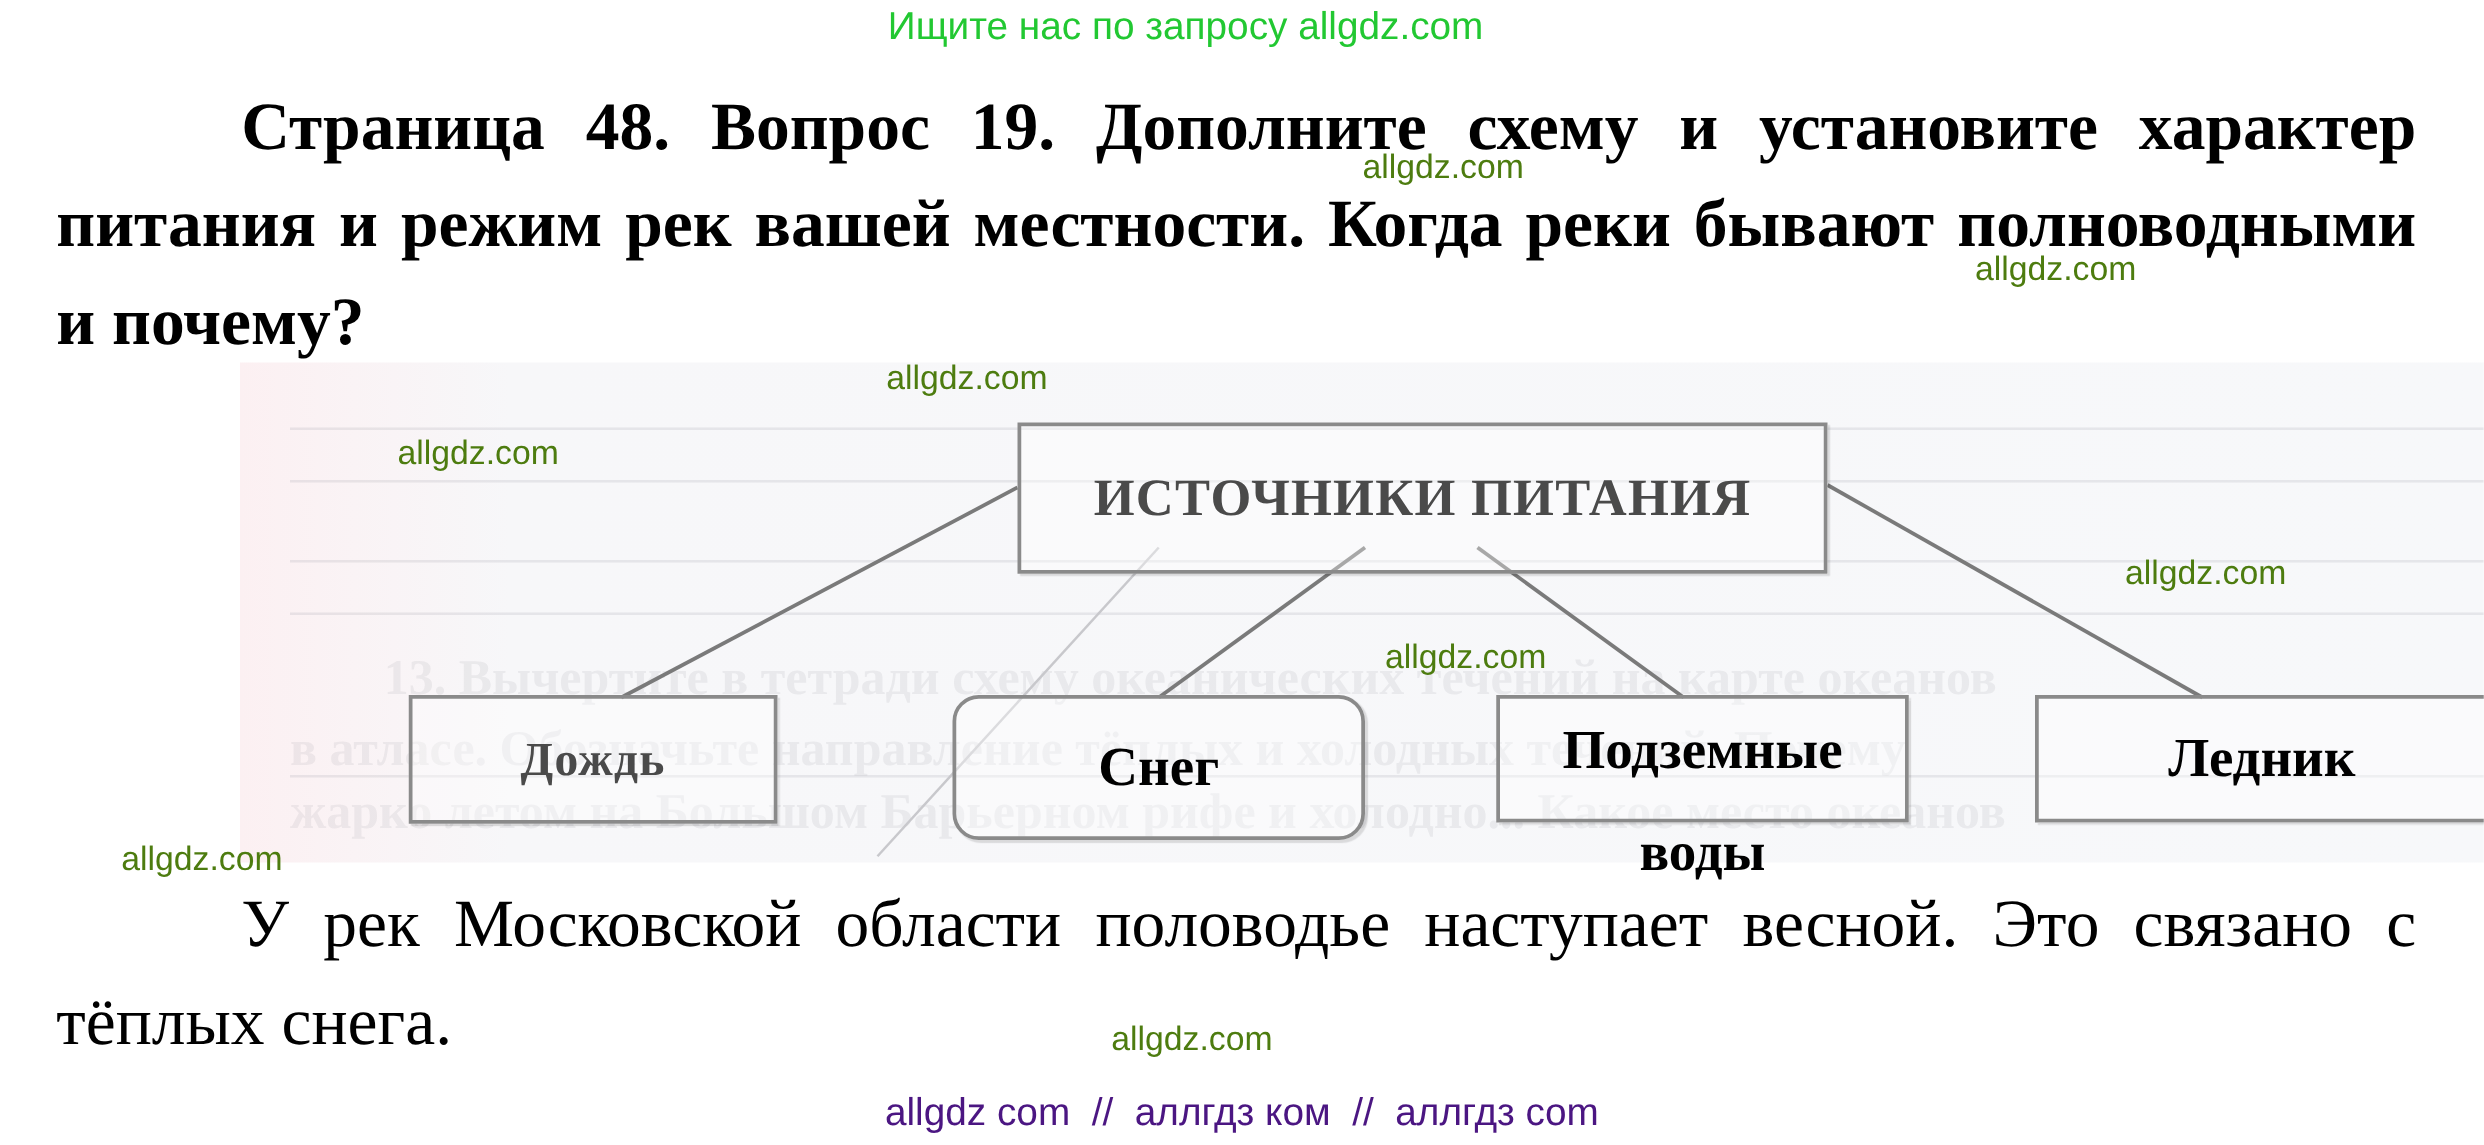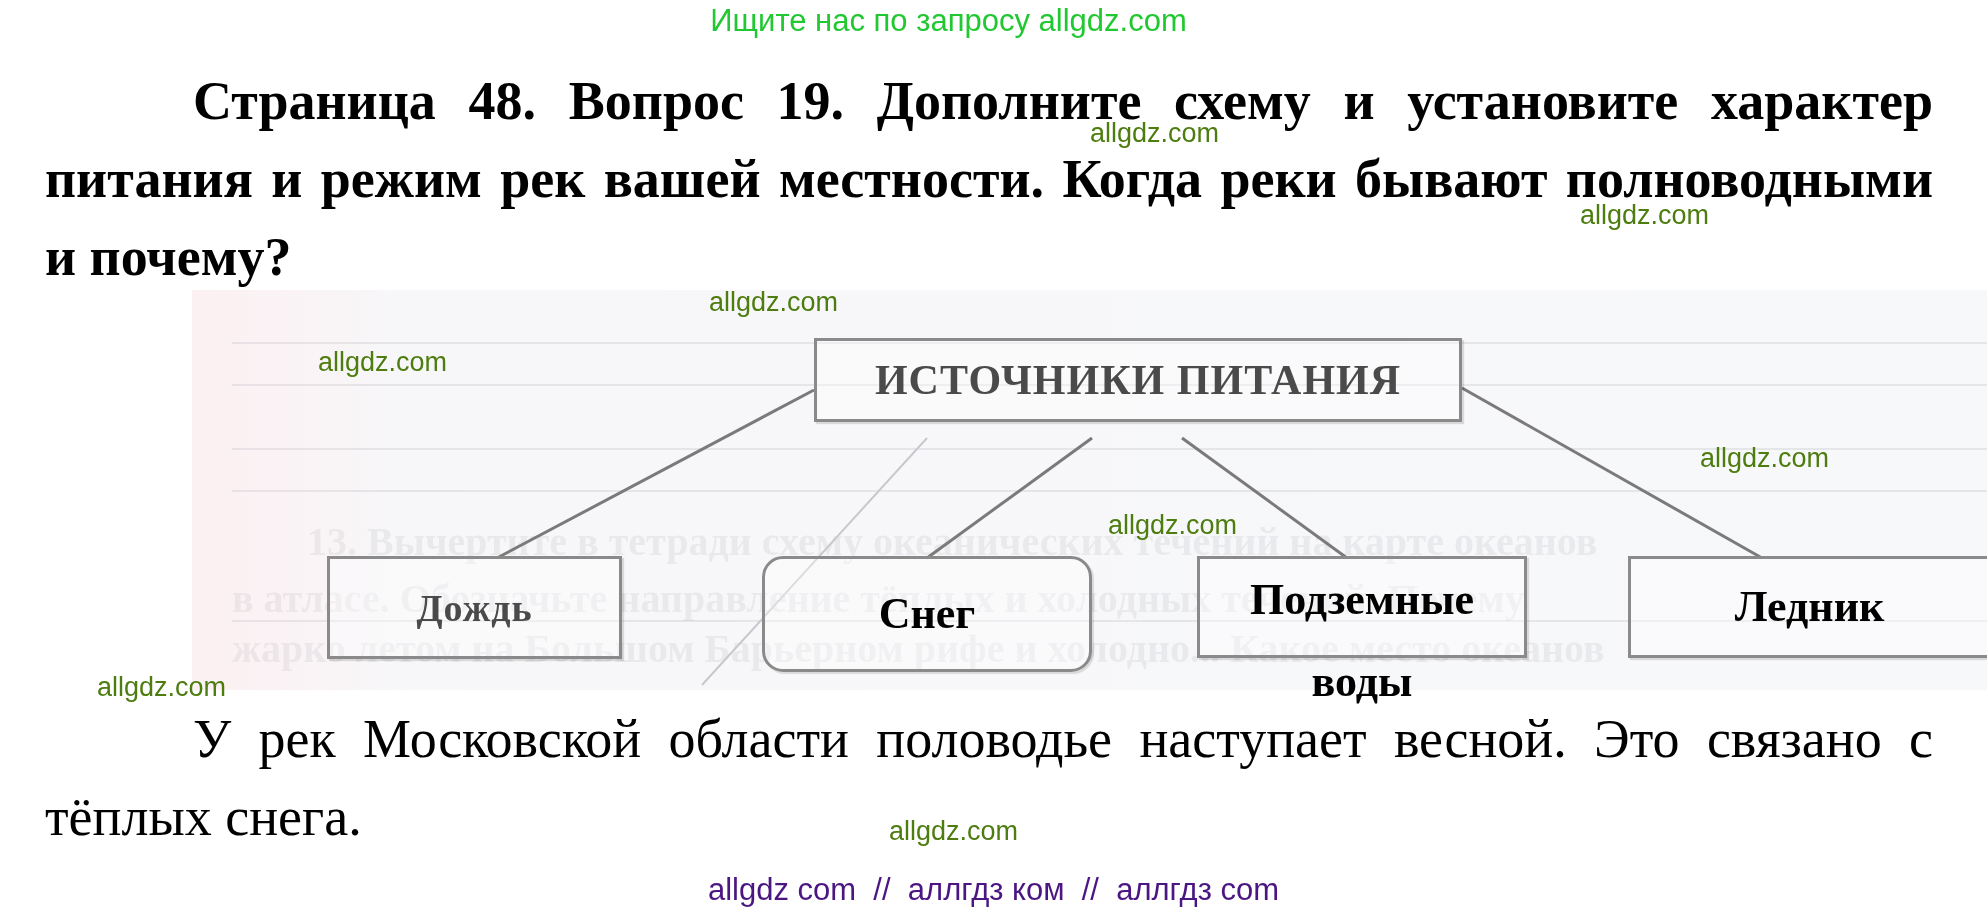--- a/index.html
+++ b/index.html
@@ -131,21 +131,21 @@
   <svg width="1795" height="400" viewBox="0 0 1795 400">
     <g stroke="#7a7a7a" stroke-width="3" fill="none">
       <line x1="622" y1="100" x2="305" y2="268"></line>
       <line x1="900" y1="148" x2="735" y2="268"></line>
       <line x1="990" y1="148" x2="1155" y2="268"></line>
       <line x1="1270" y1="98" x2="1570" y2="268"></line>
     </g>
     <line x1="735" y1="148" x2="510" y2="395" stroke="#c8c8cc" stroke-width="2"></line>
   </svg>
 
-  <div class="box" style="left:622px; top:48px; width:648px; height:84px;">
+  <div class="box" style="left:622px; top:48px; width:648px; height:121px;">
     <span class="box-label-scan" style="font-size:42px;">ИСТОЧНИКИ ПИТАНИЯ</span>
   </div>
 
   <div class="box" style="left:135px; top:266px; width:295px; height:103px;">
     <span class="box-label-scan" style="font-size:38px;">Дождь</span>
   </div>
 
   <div class="box" style="left:570px; top:266px; width:330px; height:116px;border-radius:21px;">
     <span class="box-label-filled">Снег</span>
   </div>

